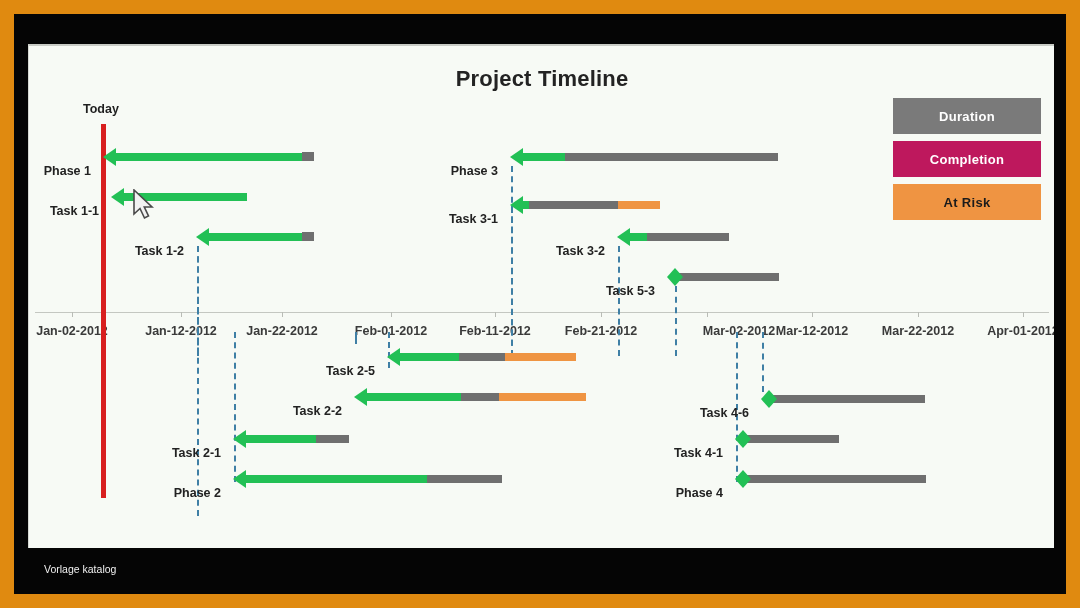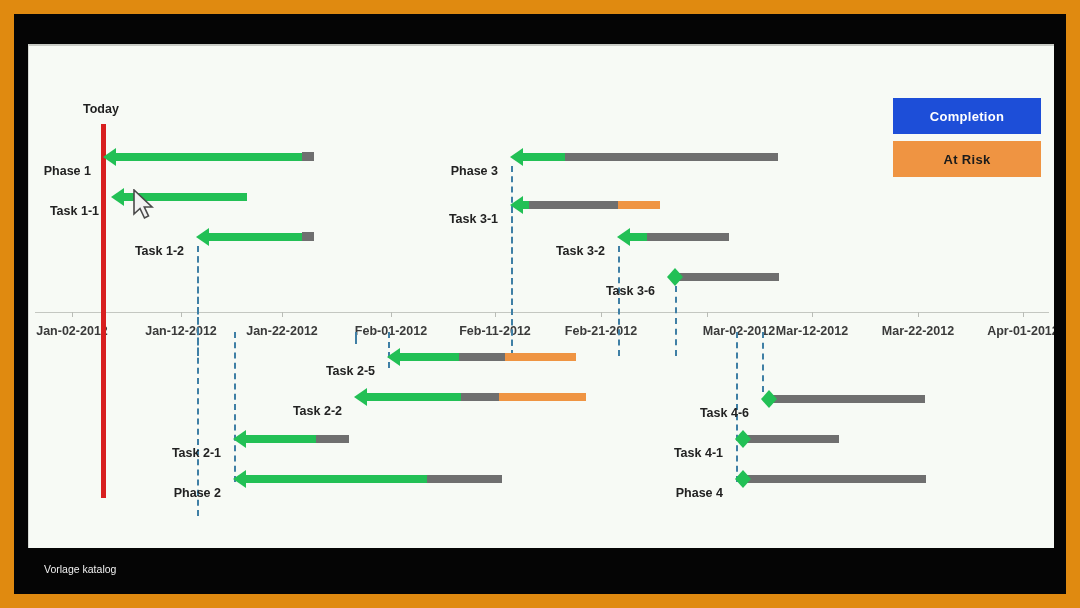--- a/index.html
+++ b/index.html
@@ -37,21 +37,21 @@
   }
 
   
   .legend { position: absolute; left: 864px; top: 52px; width: 148px; }
   .legend-item {
     height: 36px; margin-bottom: 7px;
     display: flex; align-items: center; justify-content: center;
     font-size: 13px; font-weight: bold; letter-spacing: .3px;
   }
   .lg-duration { background: #7a7a7a; color: #ffffff; }
-  .lg-completion { background: #1d4ed8; color: #ffffff; }
+  .lg-completion { background: #be185d; color: #ffffff; }
   .lg-risk { background: #ef9442; color: #1b1b1b; }
 
   
   .axis-line {
     position: absolute; left: 6px; top: 266px; width: 1014px; height: 1px;
     background: #c4c7c1;
   }
   .tick { position: absolute; top: 266px; width: 1px; height: 5px; background: #b9bcb6; }
   .tick-label {
     position: absolute; top: 278px;
@@ -110,22 +110,26 @@
 </style>
 </head>
 <body>
 
 <div id="frame">
   <div id="blackmat"></div>
 
   <div id="chart-card">
     <div id="plot">
 
+      <div class="title">Project Timeline</div>
 
       <div class="legend">
+        <div class="legend-item lg-duration">
+          <span>Duration</span>
+        </div>
         <div class="legend-item lg-completion">
           <span>Completion</span>
         </div>
         <div class="legend-item lg-risk">
           <span>At Risk</span>
         </div>
       </div>
 
       <div class="axis-line"></div>
       <div id="axis-ticks">
@@ -201,21 +205,21 @@
             <div class="bar seg-green" style="left: 494px; width: 6px;"></div>
             <div class="head-arrow" style="left: 481px;"></div>
           </div>
           <div class="row" style="left: 0px; top: 180px; width: 1026px;">
             <div class="row-label" style="left: 576px;">Task 3-2</div>
             <div class="bar seg-gray" style="left: 601px; width: 99px;"></div>
             <div class="bar seg-green" style="left: 601px; width: 17px;"></div>
             <div class="head-arrow" style="left: 588px;"></div>
           </div>
           <div class="row" style="left: 0px; top: 220px; width: 1026px;">
-            <div class="row-label" style="left: 626px;">Task 3-6</div>
+            <div class="row-label" style="left: 626px;">Task 5-3</div>
             <div class="bar seg-gray" style="left: 646px; width: 104px;"></div>
             <div class="head-diamond" style="left: 638px;"></div>
           </div>
           <div class="row" style="left: 0px; top: 300px; width: 1026px;">
             <div class="row-label" style="left: 346px;">Task 2-5</div>
             <div class="bar seg-gray" style="left: 371px; width: 105px;"></div>
             <div class="bar seg-orange" style="left: 476px; width: 71px;"></div>
             <div class="bar seg-green" style="left: 371px; width: 59px;"></div>
             <div class="head-arrow" style="left: 358px;"></div>
           </div>

